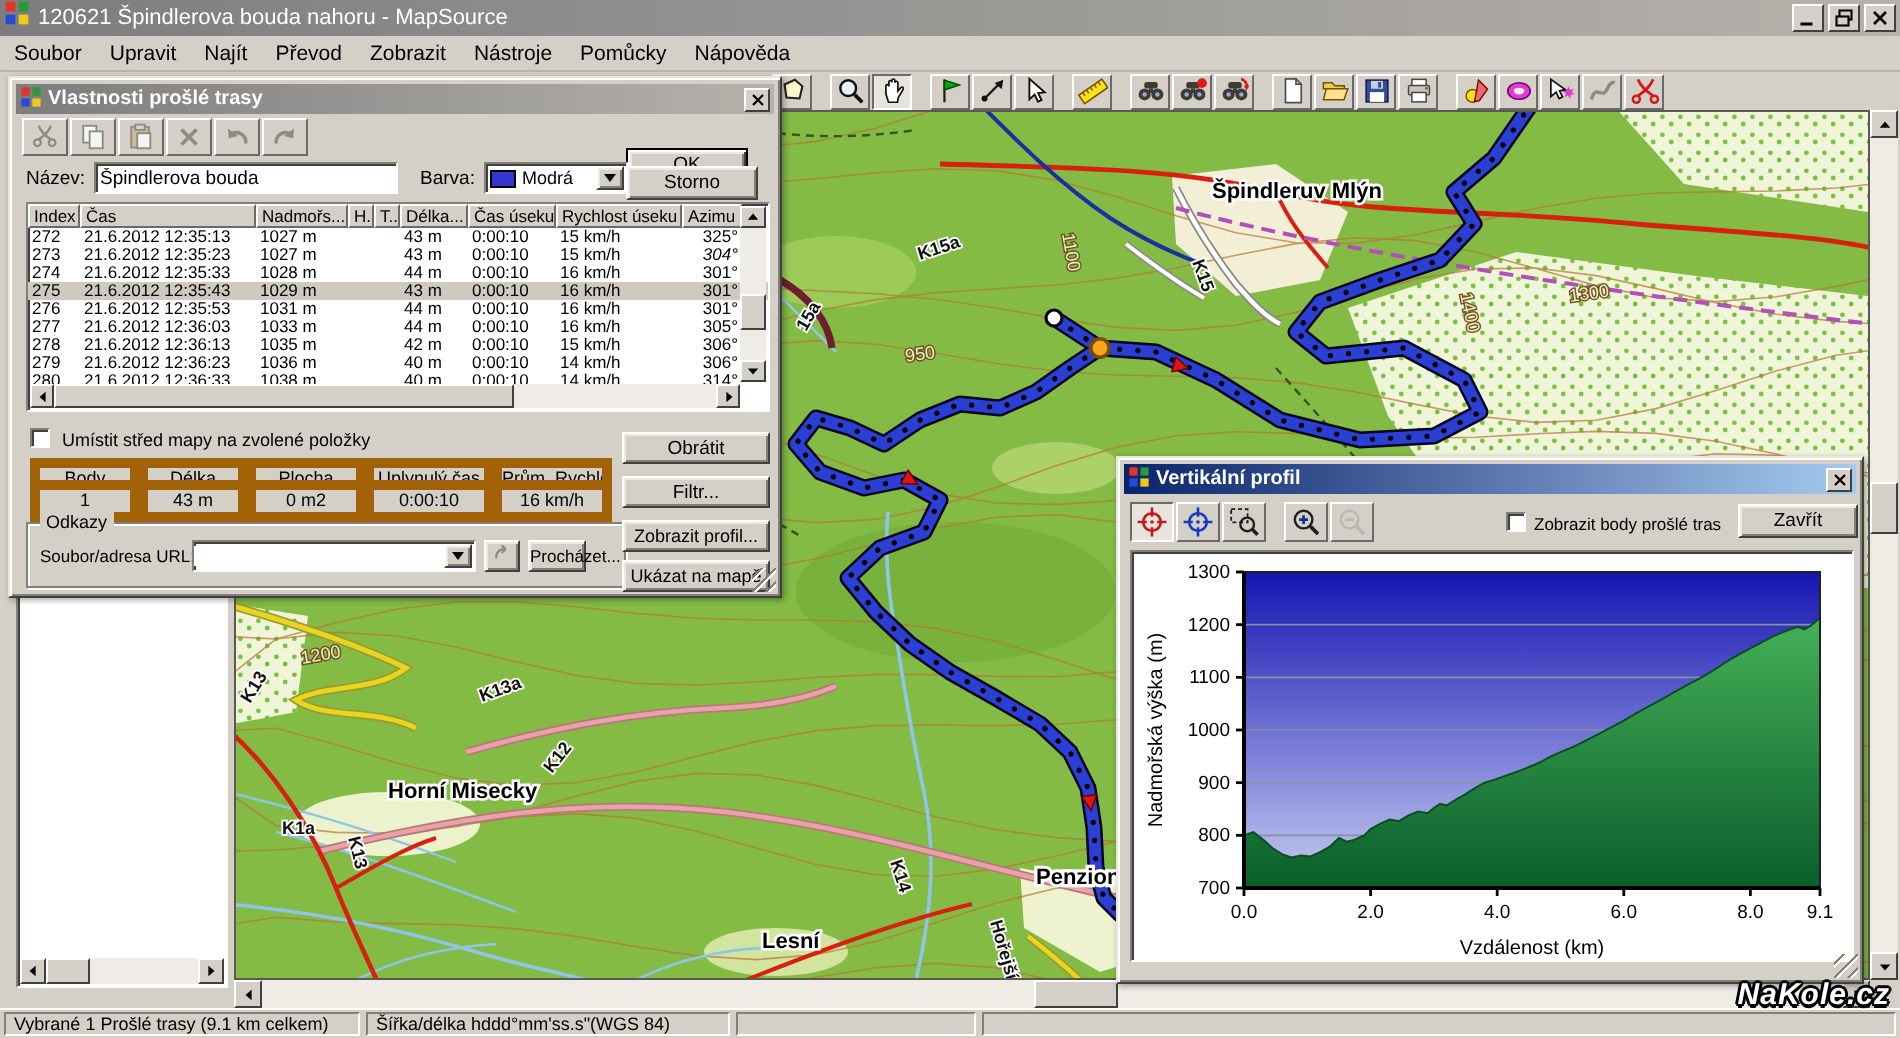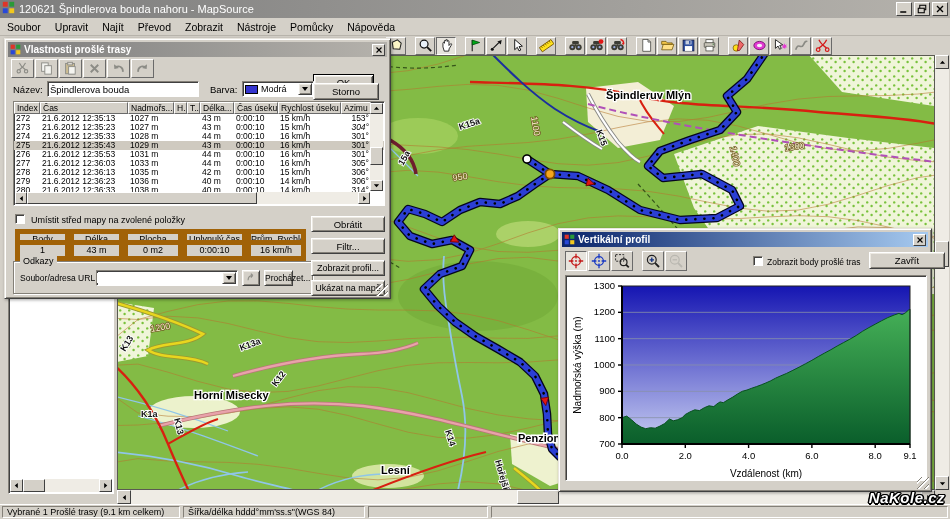--- a/index.html
+++ b/index.html
@@ -539,21 +539,21 @@
       <div class="tbody">
           <div class="tr">
             <div class="td" style="width: 26px;">272</div>
             <div class="td" style="width: 88px;">21.6.2012 12:35:13</div>
             <div class="td" style="width: 46px;">1027 m</div>
             <div class="td" style="width: 13px;"></div>
             <div class="td" style="width: 13px;"></div>
             <div class="td" style="width: 34px;">43 m</div>
             <div class="td" style="width: 44px;">0:00:10</div>
             <div class="td" style="width: 63px;">15 km/h</div>
-            <div class="td" style="width: 30px;">153°</div>
+            <div class="td" style="width: 30px;">325°</div>
           </div>
           <div class="tr">
             <div class="td" style="width: 26px;">273</div>
             <div class="td" style="width: 88px;">21.6.2012 12:35:23</div>
             <div class="td" style="width: 46px;">1027 m</div>
             <div class="td" style="width: 13px;"></div>
             <div class="td" style="width: 13px;"></div>
             <div class="td" style="width: 34px;">43 m</div>
             <div class="td" style="width: 44px;">0:00:10</div>
             <div class="td" style="width: 63px;">15 km/h</div>
@@ -753,21 +753,21 @@
         <button class="tbbtn disabled" style="width: 22px; height: 20px;">
           <svg viewBox="0 0 16 16" width="16" height="16">
             <circle cx="6.8" cy="6.8" r="4.4" fill="none" stroke="#9a9a94" stroke-width="1.2"></circle>
             <line x1="10.2" y1="10.2" x2="14" y2="14" stroke="#9a9a94" stroke-width="1.9"></line>
             <path d="M4.6 6.8 H9" stroke="#9a9a94" stroke-width="1.3"></path>
           </svg>
         </button>
       </div>
     <span class="checkbox" style="position:absolute;left:194px;top:27px;"></span>
     <span class="dlg-label" style="left:208px;top:28px;font-size:8.5px;">Zobrazit body prošlé tras</span>
-    <button class="pushbtn" style="left:310px;top:23px;width:76px;height:17px;">Zavřít</button>
+    <button class="pushbtn" style="left:310px;top:23px;width:60px;height:17px;">Zavřít</button>
     <div class="chart-panel">
       <svg id="profile-chart" viewBox="0 0 358 202" width="358" height="202">
           <defs>
             <linearGradient id="sky" x1="0" y1="0" x2="0" y2="1">
               <stop offset="0" stop-color="#1515b2"></stop>
               <stop offset="1" stop-color="#c8cef2"></stop>
             </linearGradient>
             <linearGradient id="hill" x1="0" y1="0" x2="0" y2="1">
               <stop offset="0" stop-color="#45b057"></stop>
               <stop offset="1" stop-color="#0a5e2b"></stop>

